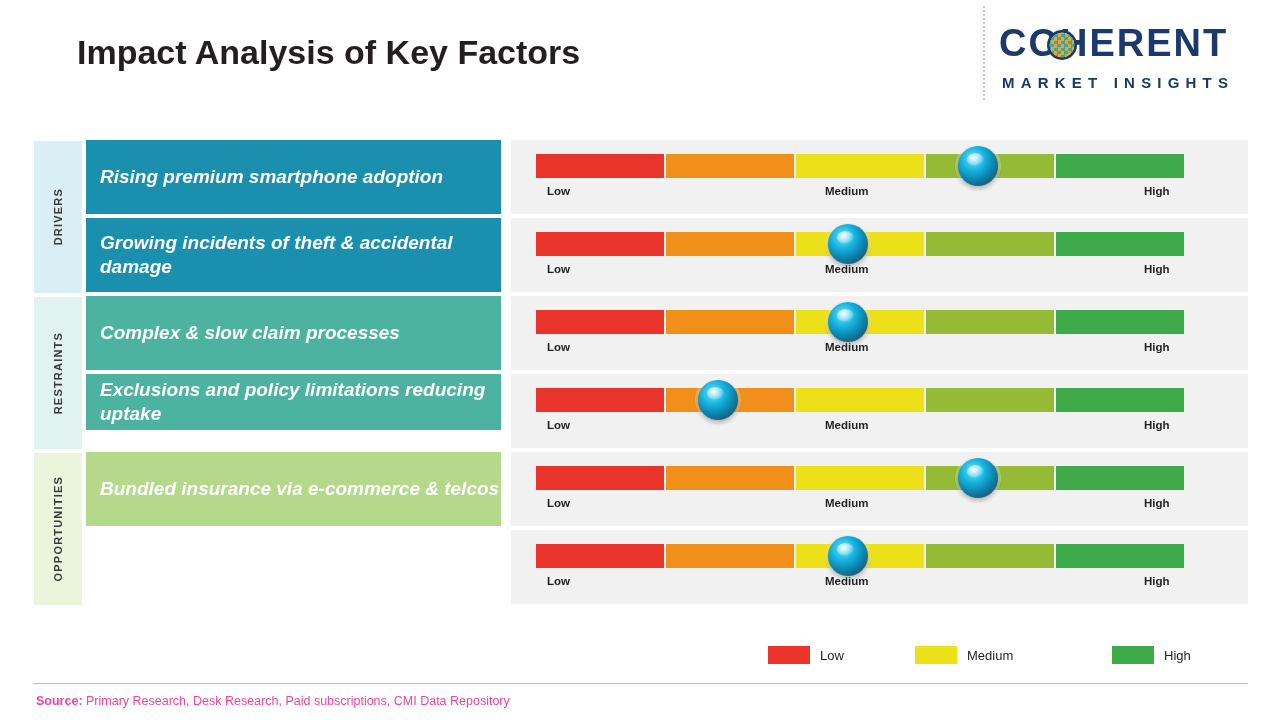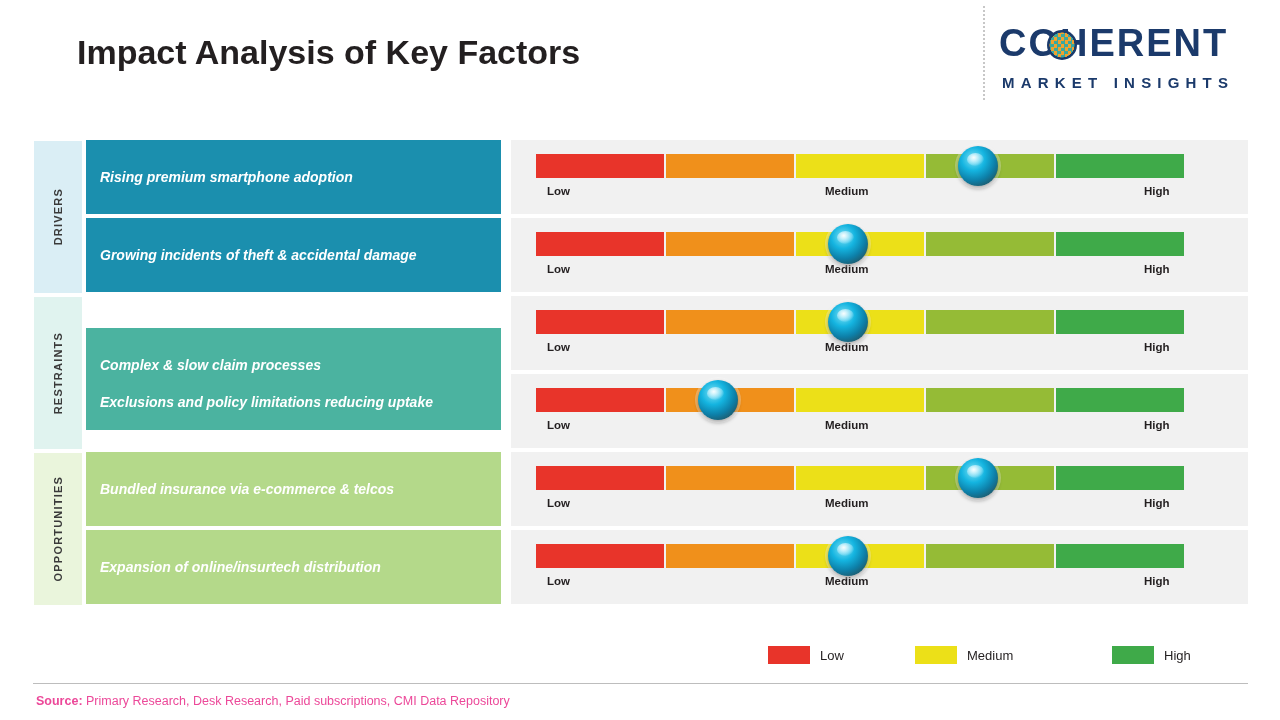--- a/index.html
+++ b/index.html
@@ -62,21 +62,21 @@
     writing-mode:vertical-rl;transform:rotate(180deg);
     font-size:11px;font-weight:bold;color:#3a3a3a;letter-spacing:1.2px;
   }
   .factor{
     position:absolute;left:86px;width:415px;
     display:flex;align-items:center;
     padding:0 0 0 14px;
     box-sizing:border-box;
   }
   .factor span{
-    font-size:14px;font-weight:bold;font-style:italic;color:#ffffff;
+    font-size:19px;font-weight:bold;font-style:italic;color:#ffffff;
     line-height:24px;
   }
   .rowbg{
     position:absolute;left:511px;width:737px;
     background:#f1f1f1;
   }
   .bar{
     position:absolute;height:24px;
   }
   .seg{
@@ -157,21 +157,21 @@
       <div class="seg" style="left: 390px; width: 128px; background: rgb(149, 187, 54);"></div>
       <div class="seg" style="left: 520px; width: 128px; background: rgb(63, 170, 73);"></div>
     </div>
     <div class="tick" style="left: 547px; top: 123px;">Low</div>
     <div class="tick" style="left: 825px; top: 123px;">Medium</div>
     <div class="tick" style="left: 1144px; top: 123px;">High</div>
     <div class="marker" style="left: 828px; top: 84px;"></div>
     <div class="cat-col" style="top: 156px; height: 152px; background: rgb(224, 243, 239);">
       <div class="cat-label">RESTRAINTS</div>
     </div>
-    <div class="factor" style="top: 156px; height: 74px; background: rgb(75, 179, 160); margin-top: 32px;">
+    <div class="factor" style="top: 156px; height: 74px; background: rgb(75, 179, 160);">
       <span>Complex &amp; slow claim processes</span>
     </div>
     <div class="rowbg" style="top: 156px; height: 74px;"></div>
     <div class="bar" style="left: 536px; top: 170px; width: 650px;">
       <div class="seg" style="left: 0px; width: 128px; background: rgb(232, 52, 42);"></div>
       <div class="seg" style="left: 130px; width: 128px; background: rgb(240, 144, 27);"></div>
       <div class="seg" style="left: 260px; width: 128px; background: rgb(236, 224, 24);"></div>
       <div class="seg" style="left: 390px; width: 128px; background: rgb(149, 187, 54);"></div>
       <div class="seg" style="left: 520px; width: 128px; background: rgb(63, 170, 73);"></div>
     </div>
@@ -205,23 +205,20 @@
       <div class="seg" style="left: 0px; width: 128px; background: rgb(232, 52, 42);"></div>
       <div class="seg" style="left: 130px; width: 128px; background: rgb(240, 144, 27);"></div>
       <div class="seg" style="left: 260px; width: 128px; background: rgb(236, 224, 24);"></div>
       <div class="seg" style="left: 390px; width: 128px; background: rgb(149, 187, 54);"></div>
       <div class="seg" style="left: 520px; width: 128px; background: rgb(63, 170, 73);"></div>
     </div>
     <div class="tick" style="left: 547px; top: 357px;">Low</div>
     <div class="tick" style="left: 825px; top: 357px;">Medium</div>
     <div class="tick" style="left: 1144px; top: 357px;">High</div>
     <div class="marker" style="left: 958px; top: 318px;"></div>
-    <div class="factor" style="top: 390px; height: 74px; background: rgb(180, 217, 138);">
-      <span>Expansion of online/insurtech distribution</span>
-    </div>
     <div class="rowbg" style="top: 390px; height: 74px;"></div>
     <div class="bar" style="left: 536px; top: 404px; width: 650px;">
       <div class="seg" style="left: 0px; width: 128px; background: rgb(232, 52, 42);"></div>
       <div class="seg" style="left: 130px; width: 128px; background: rgb(240, 144, 27);"></div>
       <div class="seg" style="left: 260px; width: 128px; background: rgb(236, 224, 24);"></div>
       <div class="seg" style="left: 390px; width: 128px; background: rgb(149, 187, 54);"></div>
       <div class="seg" style="left: 520px; width: 128px; background: rgb(63, 170, 73);"></div>
     </div>
     <div class="tick" style="left: 547px; top: 435px;">Low</div>
     <div class="tick" style="left: 825px; top: 435px;">Medium</div>

